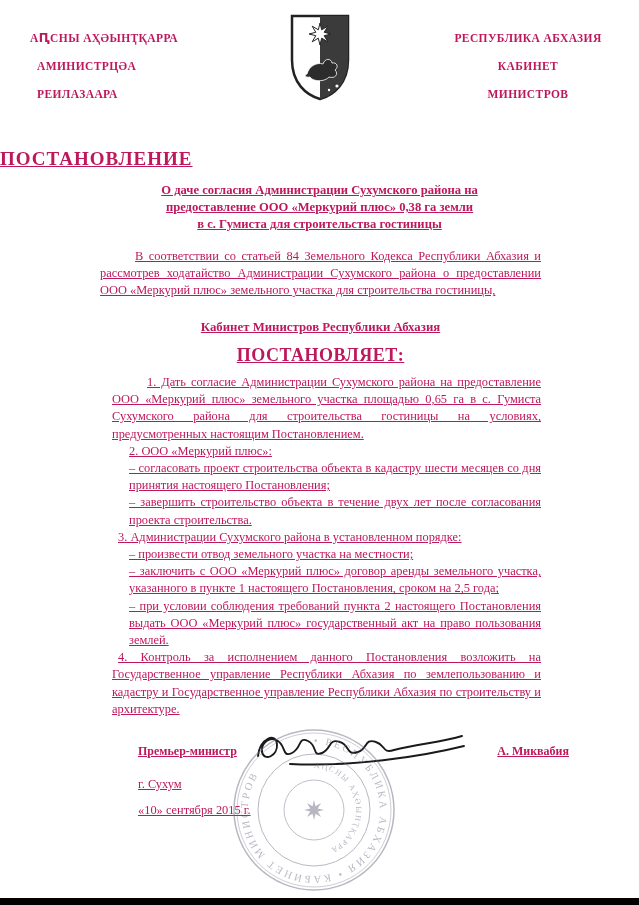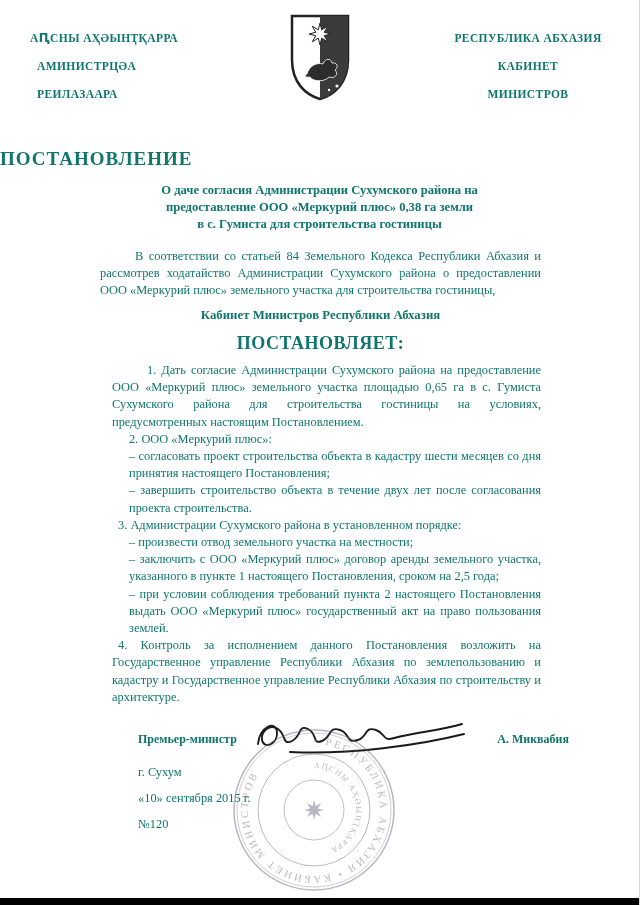--- a/index.html
+++ b/index.html
@@ -1,21 +1,22 @@
 <!DOCTYPE html>
 <html><head>
 <meta charset="utf-8">
 <style>
   * { margin:0; padding:0; box-sizing:border-box; }
   html,body { background:#888; }
   .page {
     position:relative; width:640px; height:905px; margin:0 auto;
-    background:#ffffff; color:#0f766e; overflow:hidden;
+    background:#ffffff; color:#be185d; overflow:hidden;
     font-family:"Liberation Serif","DejaVu Serif","DejaVu Sans",serif;
     border-right:1px solid #d8d8d8;
+    text-decoration:underline;
   }
   
   .hdr { position:relative; height:112px; }
   .hdr-left {
     position:absolute; left:30px; top:24px;
     font-size:11.5px; font-weight:bold; letter-spacing:.4px; line-height:28px;
   }
   .hdr-left .sub { padding-left:7px; }
   .hdr-right {
     position:absolute; right:26px; top:24px; width:170px; text-align:center;
@@ -25,21 +26,21 @@
   
   .title { text-align:left; font-size:19px; font-weight:bold; letter-spacing:1px; margin-top:36px; }
   .subject { text-align:center; font-weight:bold; font-size:12.6px; line-height:17px; margin-top:12px; }
   
   .content { width:441px; margin-left:100px; margin-top:15px; font-size:12.4px; line-height:17.2px; }
   .para { text-align:justify; }
   .ind-lg { text-indent:35px; }
   .ind-md { text-indent:17px; }
   .ind-sm { text-indent:6px; }
   .dash { margin-left:17px; }
-  .issuer { text-align:center; font-weight:bold; font-size:12.8px; margin-top:7px; }
+  .issuer { text-align:center; font-weight:bold; font-size:12.8px; margin-top:19px; }
   .decree { text-align:center; font-weight:bold; font-size:18px; letter-spacing:.5px; margin-top:11px; }
   .list { margin-top:10px;margin-left:12px; }
   
   .sig-row {
     position:relative; margin:26px 70px 0 138px;
     display:flex; justify-content:space-between;
     font-weight:bold; font-size:12px;
   }
   .autograph { position:absolute; left:112px; top:-24px; pointer-events:none; }
   .meta { margin-left:138px; margin-top:12px; font-size:12.4px; line-height:26px; }
@@ -110,21 +111,20 @@
         <path d="M144,30 C168,24 192,22 212,16"></path>
         <path d="M40,44 C100,47 170,37 214,26"></path>
       </g>
     </svg>
     <span>А. Миквабия</span>
   </div>
 
   <div class="meta">
     <div>г. Сухум</div>
     <div>«10» сентября 2015 г.</div>
-    <div>№120</div>
   </div>
 
   <svg class="stamp" width="172" height="172" viewBox="0 0 172 172" aria-hidden="true">
     <defs>
       <path id="ringPath" d="M86,20 a66,66 0 1,1 -0.02,0"></path>
       <path id="innerPath" d="M86,44 a42,42 0 1,1 -0.02,0"></path>
     </defs>
     <g fill="none" stroke="#6e6880">
       <circle cx="86" cy="86" r="80" stroke-width="1.5"></circle>
       <circle cx="86" cy="86" r="77" stroke-width="0.7"></circle>

